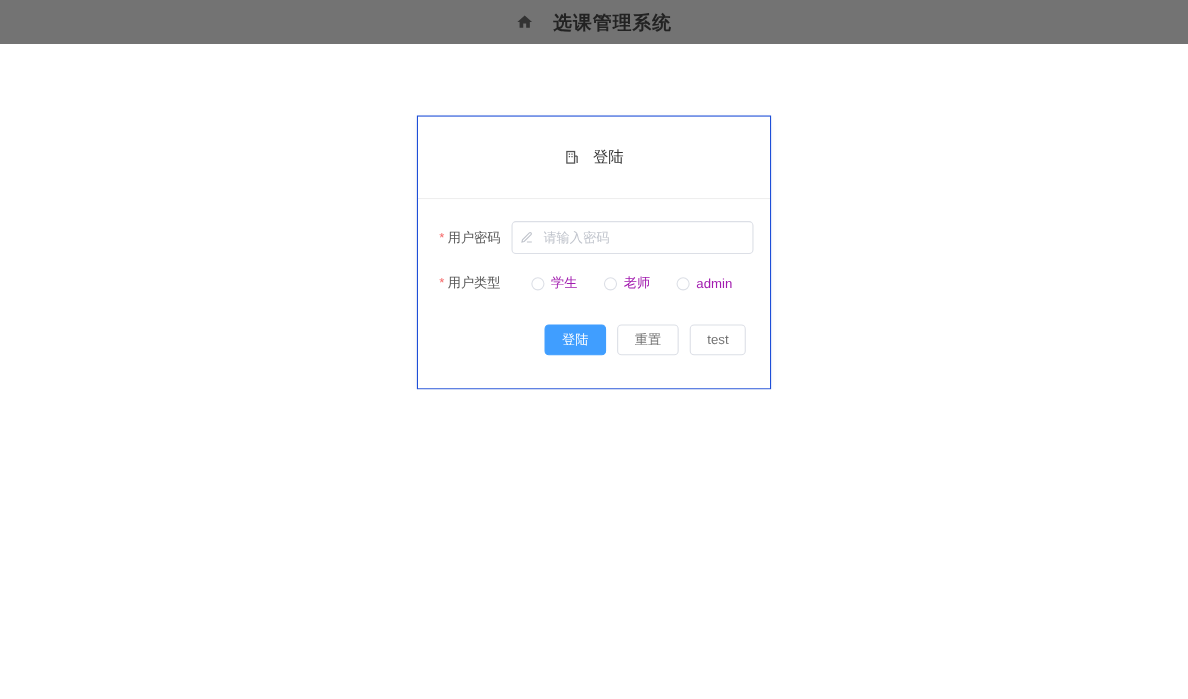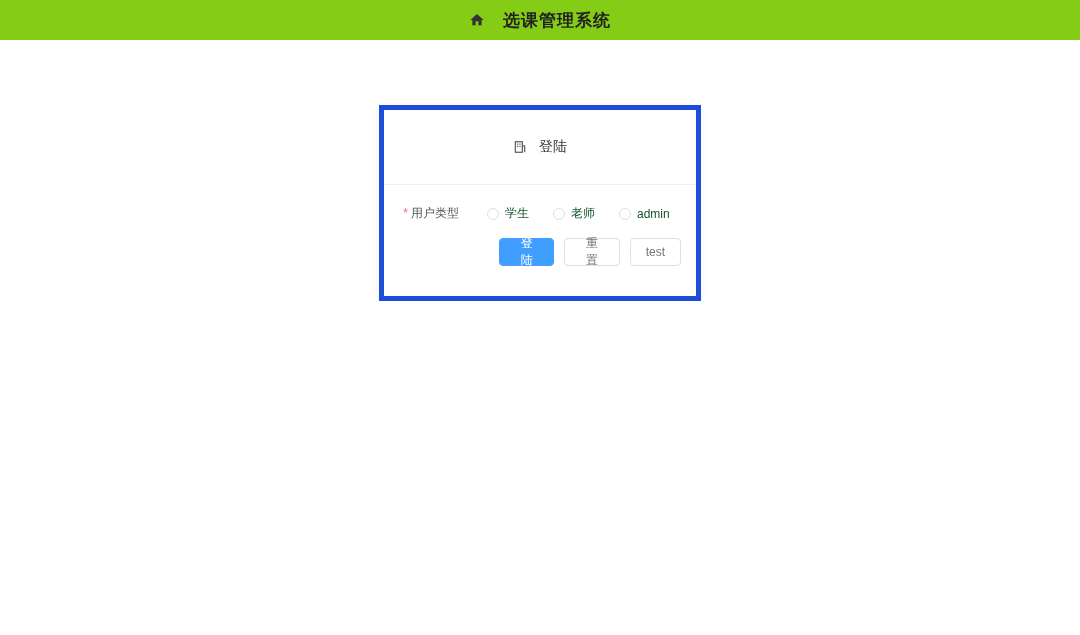--- a/index.html
+++ b/index.html
@@ -6,21 +6,21 @@
       margin: 0;
       padding: 0;
       box-sizing: border-box;
     }
     body {
       font-family: -apple-system, BlinkMacSystemFont, "Segoe UI", "PingFang SC", "Hiragino Sans GB", "Microsoft YaHei", sans-serif;
       background: #fff;
       color: #333;
     }
     .header {
-      background: #84cc16;
+      background: #737373;
       height: 40px;
       display: flex;
       align-items: center;
       justify-content: center;
       gap: 18px;
     }
     .header-icon {
       color: #333;
       display: flex;
       align-items: center;
@@ -28,21 +28,21 @@
     .header-title {
       font-size: 17px;
       font-weight: bold;
       color: #222;
       letter-spacing: 1px;
     }
     .card {
       width: 322px;
       margin: 65px auto 0;
       background: #fff;
-      border: 5px solid #1d4ed8;
+      border: 1px solid #1d4ed8;
       box-shadow: 0 2px 8px rgba(0,0,0,0.05);
     }
     .card-header {
       height: 75px;
       display: flex;
       align-items: center;
       justify-content: center;
       gap: 12px;
       border-bottom: 1px solid #eee;
       color: #333;
@@ -55,21 +55,21 @@
     }
     .card-body {
       padding: 20px 15px 30px;
     }
     .form-row {
       display: flex;
       align-items: center;
       margin-bottom: 18px;
     }
     .form-row.radio-row {
-      margin-bottom: 16px;
+      margin-bottom: 29px;
     }
     .form-label {
       width: 70px;
       text-align: right;
       font-size: 12px;
       color: #555;
       padding-right: 10px;
       flex-shrink: 0;
     }
     .required {
@@ -105,21 +105,21 @@
     .radio-group {
       display: flex;
       gap: 24px;
       padding-left: 18px;
     }
     .radio-item {
       display: flex;
       align-items: center;
       gap: 6px;
       font-size: 12px;
-      color: #14532d;
+      color: #a21caf;
       cursor: pointer;
     }
     .radio-circle {
       width: 12px;
       height: 12px;
       border: 1px solid #dcdfe6;
       border-radius: 50%;
       display: inline-block;
     }
     .button-row {
@@ -169,20 +169,34 @@
         <line x1="11" y1="11" x2="13" y2="11"></line>
         <line x1="16" y1="10" x2="20" y2="10"></line>
         <line x1="20" y1="10" x2="20" y2="21"></line>
       </svg>
     </span>
     <span>登陆</span>
   </div>
   <div class="card-body">
 
 
+    <div class="form-row">
+      <label class="form-label">
+        <span class="required">*</span><span>用户密码</span>
+      </label>
+      <div class="input-wrap">
+        <span class="input-icon">
+          <svg width="12" height="12" viewBox="0 0 24 24" fill="none" stroke="currentColor" stroke-width="2">
+            <path d="M12 20h9"></path>
+            <path d="M16.5 3.5a2.121 2.121 0 0 1 3 3L7 19l-4 1 1-4L16.5 3.5z"></path>
+          </svg>
+        </span>
+        <input class="input-field" type="password" placeholder="请输入密码" style="">
+      </div>
+    </div>
 
     <div class="form-row radio-row">
       <label class="form-label">
         <span class="required">*</span><span>用户类型</span>
       </label>
       <div class="radio-group">
         <label class="radio-item">
           <span class="radio-circle"></span>
           <span>学生</span>
         </label>

